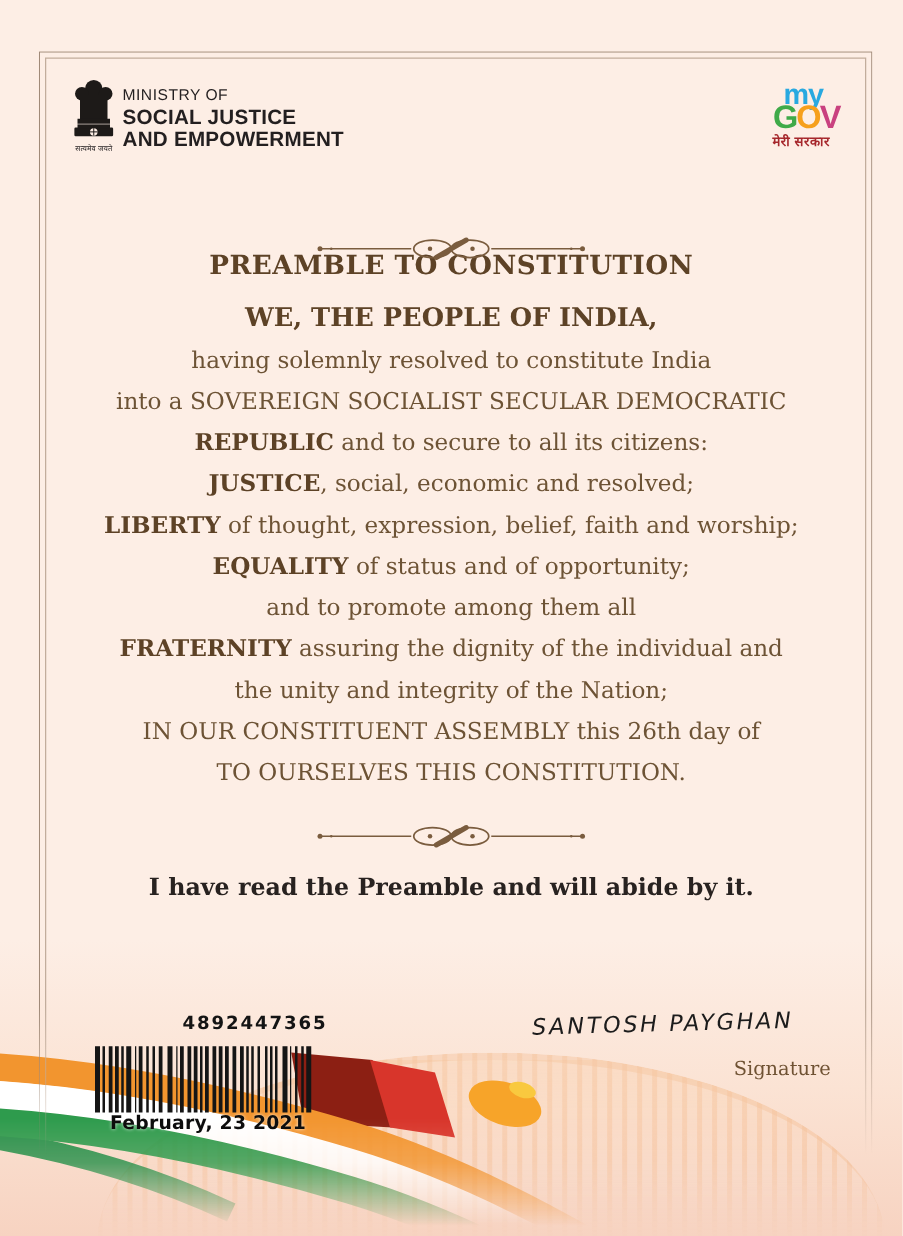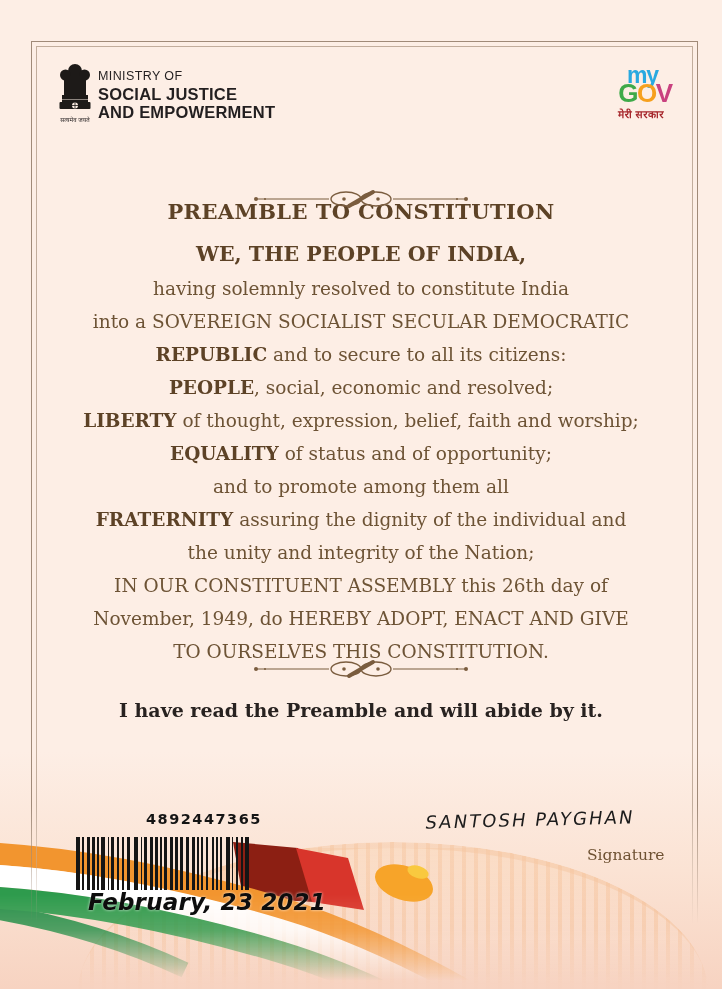--- a/index.html
+++ b/index.html
@@ -57,22 +57,22 @@
     position:absolute;left:0;top:780px;width:722px;height:209px;
     -webkit-mask-image:linear-gradient(180deg,#000 55%,rgba(0,0,0,.8) 72%,transparent 96%);
             mask-image:linear-gradient(180deg,#000 55%,rgba(0,0,0,.8) 72%,transparent 96%);
   }
   
   .code{position:absolute;left:118px;top:811px;font-family:"DejaVu Sans",sans-serif;
     font-size:14.5px;font-weight:bold;color:#141414;letter-spacing:1.5px;margin-left:28px;}
   .barcode{position:absolute;left:76px;top:837px;height:53px;white-space:nowrap;}
   .barcode .bar{display:inline-block;height:100%;background:#151515;}
   .cert-date{position:absolute;left:88px;top:889px;font-family:"DejaVu Sans",sans-serif;
-    font-size:23px;font-weight:800;color:#0d0d0d;letter-spacing:.2px;
-    text-shadow:0 0 3px rgba(255,255,255,.8);font-style:italic;}
+    font-size:15px;font-weight:800;color:#0d0d0d;letter-spacing:.2px;
+    text-shadow:0 0 3px rgba(255,255,255,.8);}
   .sig-name{position:absolute;left:425px;top:809px;width:210px;text-align:center;
     font-family:"DejaVu Sans",sans-serif;font-size:18px;color:#1c1c1c;letter-spacing:2px;
     transform:skewX(-10deg) rotate(-1.5deg);}
   .sig-label{position:absolute;left:540px;top:846px;font-size:15.5px;font-weight:normal;color:#6f5233;margin-left:47px;}
 </style>
 </head>
 <body>
 
 <div class="page">
 
@@ -143,28 +143,27 @@
         <circle cx="127" cy="10" r="1.8" stroke="none"></circle>
       <path d="M98,17 L122,3" stroke-width="4" stroke-linecap="round"></path>
     </g>
   </svg>
 
   <div class="preamble">
       <div class="pline lead"><b>WE, THE PEOPLE OF INDIA,</b></div>
       <div class="pline"><span>having solemnly resolved to constitute India</span></div>
       <div class="pline"><span>into a SOVEREIGN SOCIALIST SECULAR DEMOCRATIC</span></div>
       <div class="pline"><b>REPUBLIC</b><span> and to secure to all its citizens:</span></div>
-      <div class="pline"><b>PEOPLE</b><span>, social, economic and resolved;</span></div>
+      <div class="pline"><b>JUSTICE</b><span>, social, economic and resolved;</span></div>
       <div class="pline"><b>LIBERTY</b><span> of thought, expression, belief, faith and worship;</span></div>
       <div class="pline"><b>EQUALITY</b><span> of status and of opportunity;</span></div>
       <div class="pline"><span>and to promote among them all</span></div>
       <div class="pline"><b>FRATERNITY</b><span> assuring the dignity of the individual and</span></div>
       <div class="pline"><span>the unity and integrity of the Nation;</span></div>
       <div class="pline"><span>IN OUR CONSTITUENT ASSEMBLY this 26th day of</span></div>
-      <div class="pline"><span>November, 1949, do HEREBY ADOPT, ENACT AND GIVE</span></div>
       <div class="pline"><span>TO OURSELVES THIS CONSTITUTION.</span></div>
     </div>
 
   <svg class="divider div2" viewBox="0 0 220 20">
     <g stroke="#7a5c3e" fill="#7a5c3e">
       <line x1="6" y1="10" x2="78" y2="10" stroke-width="1.2"></line>
       <line x1="142" y1="10" x2="214" y2="10" stroke-width="1.2"></line>
       <circle cx="5" cy="10" r="2" stroke="none"></circle>
         <circle cx="215" cy="10" r="2" stroke="none"></circle>
       <circle cx="14" cy="10" r="1" stroke="none"></circle>

